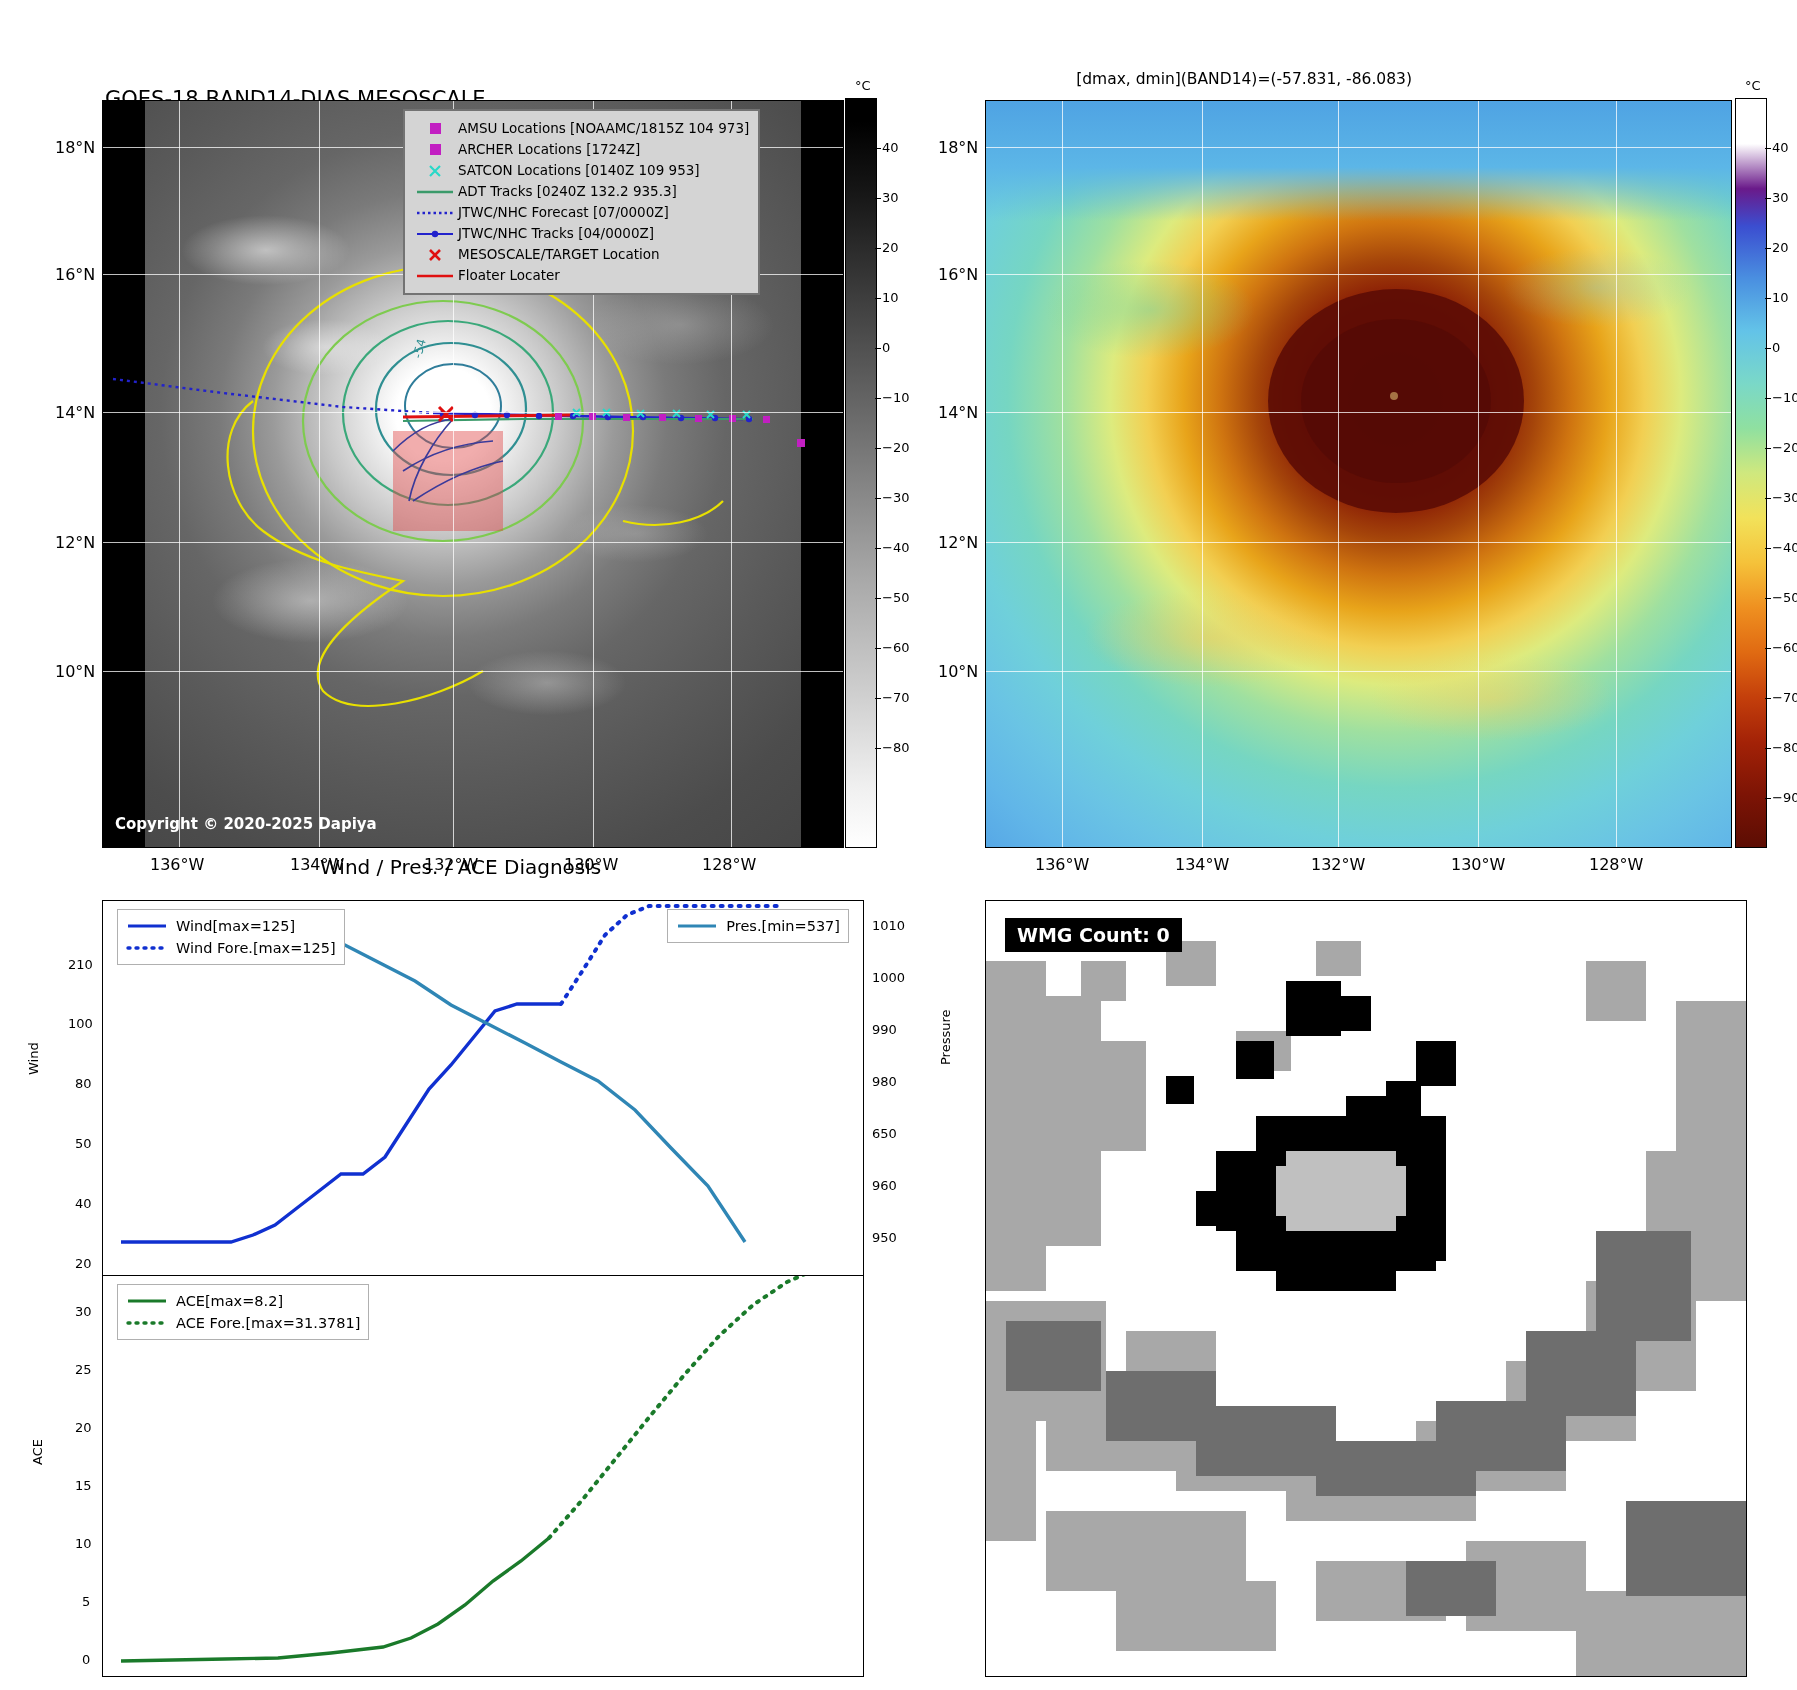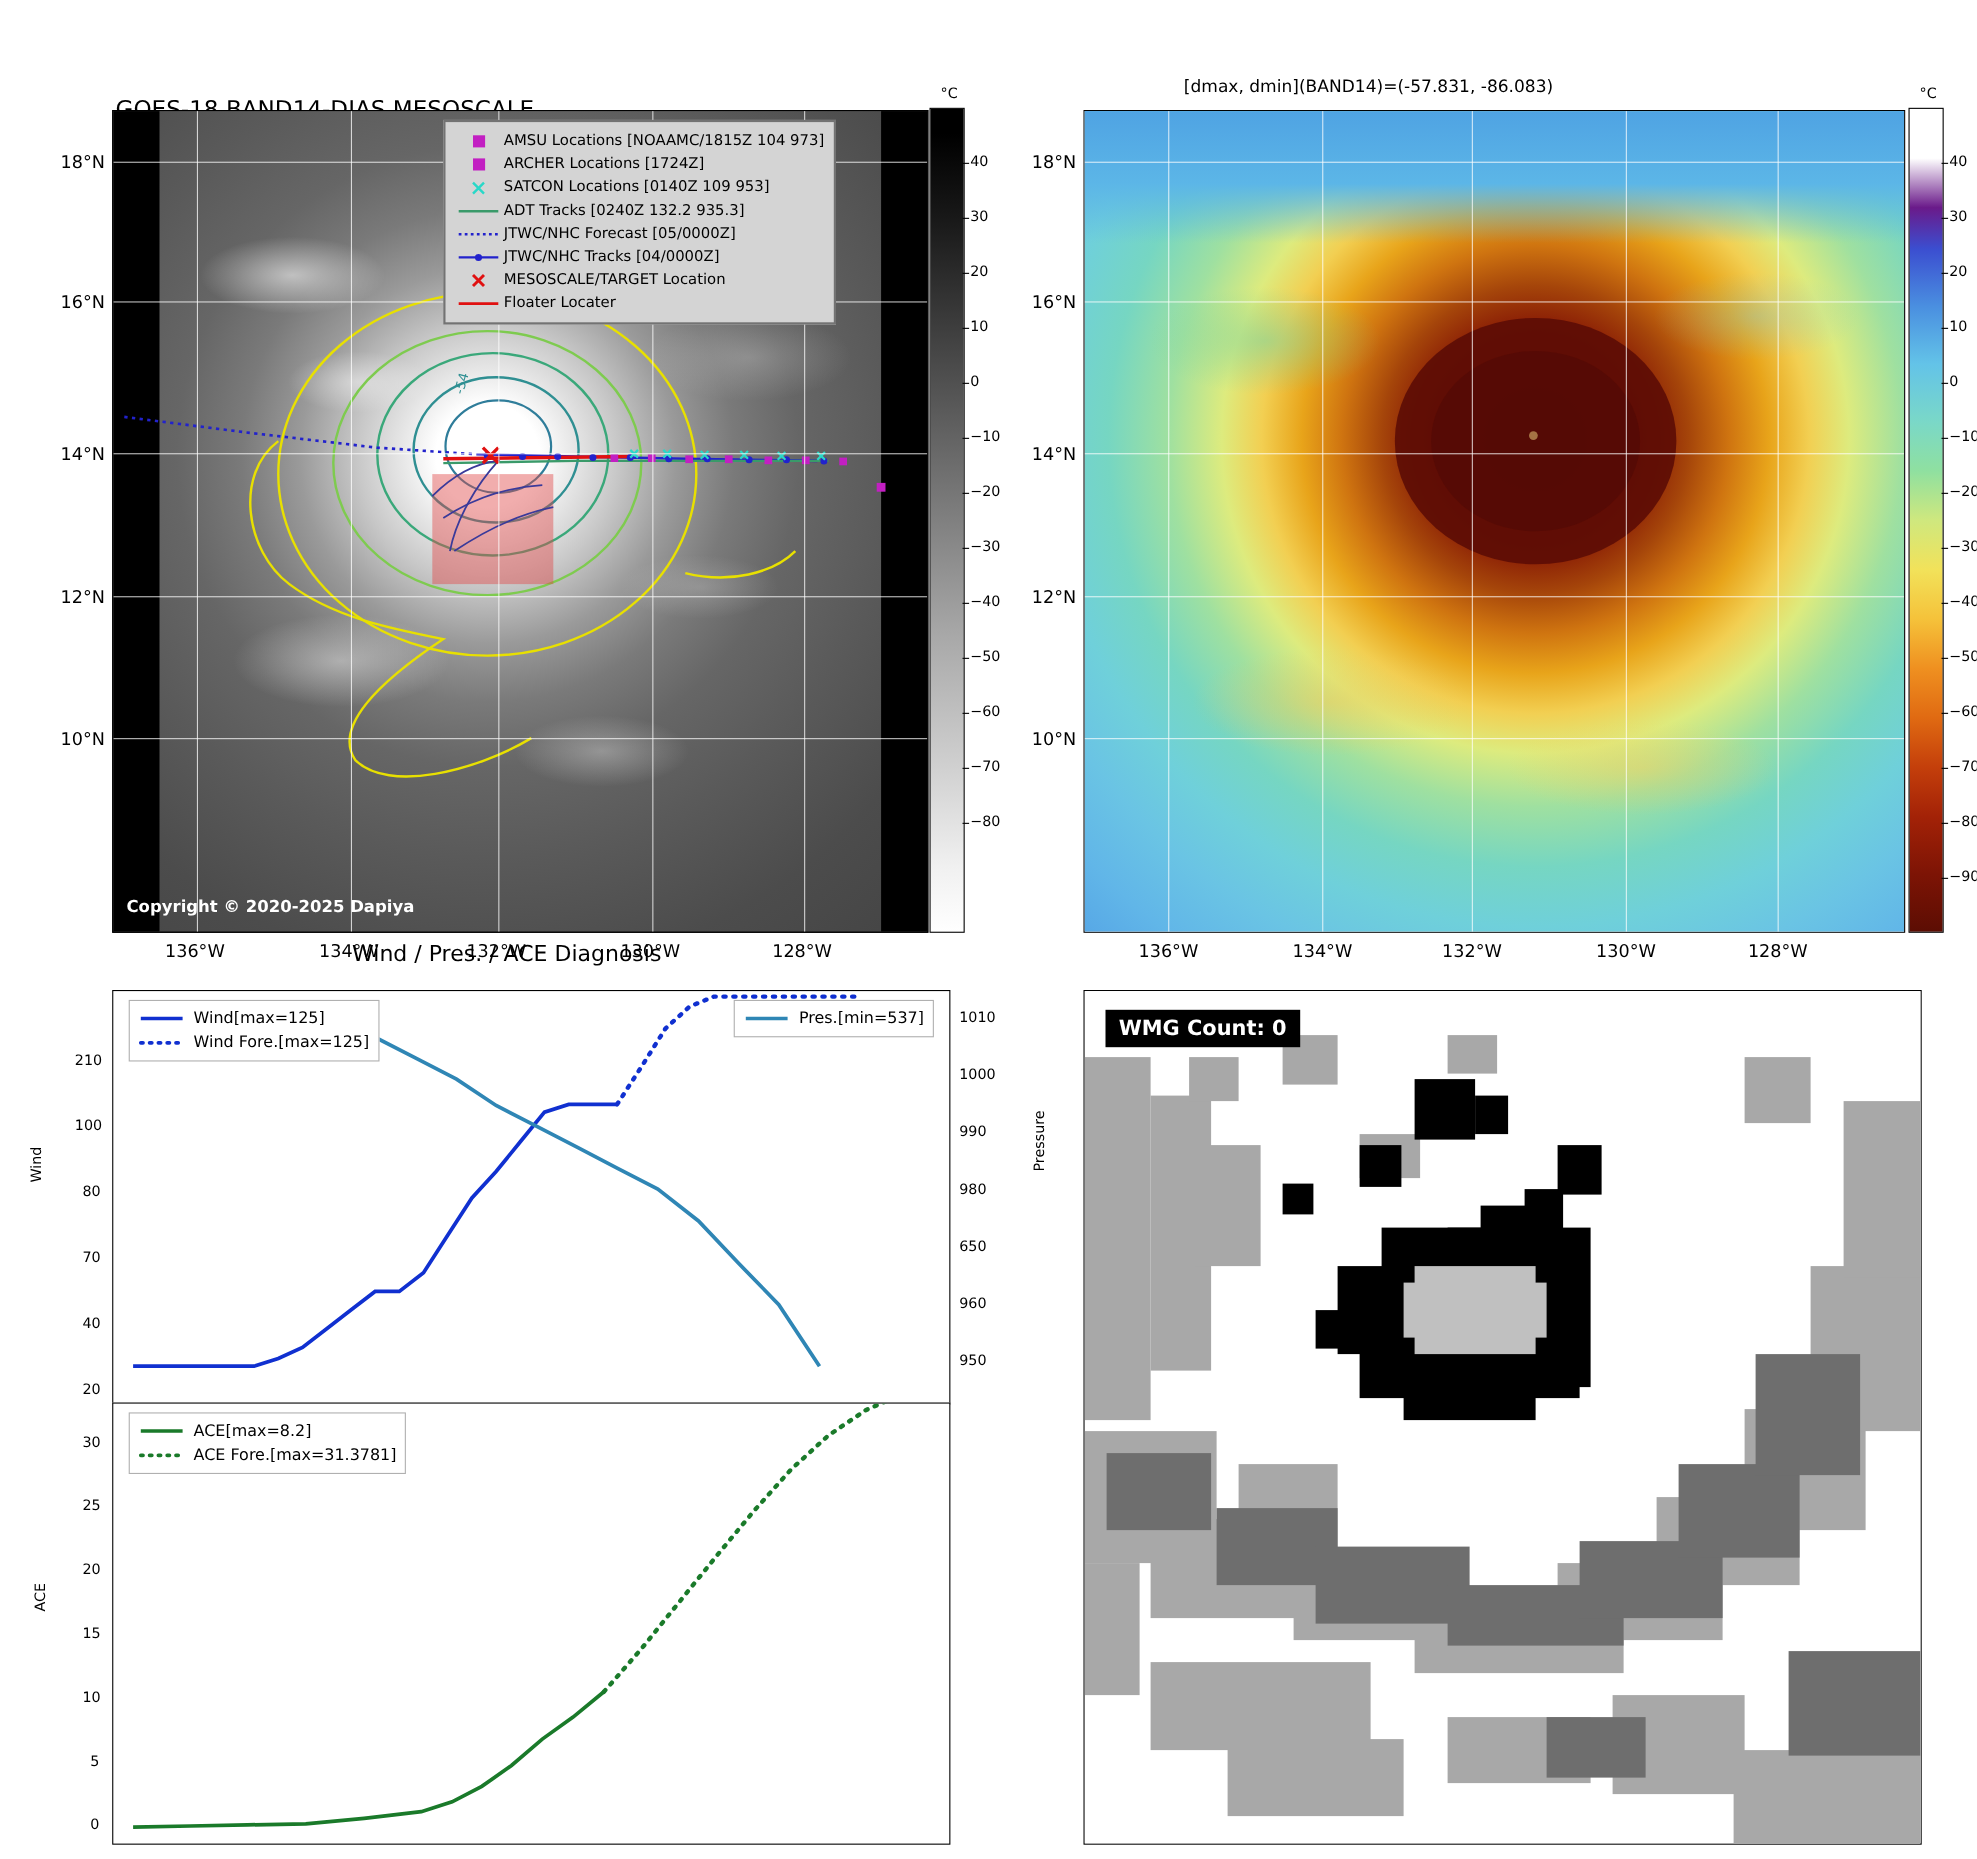--- a/index.html
+++ b/index.html
@@ -296,21 +296,21 @@
           </svg>
       </span>
       <span class="leg-text">ADT Tracks [0240Z 132.2 935.3]</span>
     </div>
     <div class="leg-row">
       <span class="leg-mark">
         <svg width="40" height="10">
             <path d="M2 5 H38" stroke="#2222cc" stroke-width="2.4" stroke-dasharray="2.5 3"></path>
           </svg>
       </span>
-      <span class="leg-text">JTWC/NHC Forecast [05/0000Z]</span>
+      <span class="leg-text">JTWC/NHC Forecast [07/0000Z]</span>
     </div>
     <div class="leg-row">
       <span class="leg-mark">
         <svg width="40" height="10">
             <path d="M2 5 H38" stroke="#2222cc" stroke-width="2.2"></path>
             <circle cx="20" cy="5" r="3.2" fill="#2222cc"></circle>
           </svg>
       </span>
       <span class="leg-text">JTWC/NHC Tracks [04/0000Z]</span>
     </div>
@@ -464,21 +464,21 @@
           </svg>
       </span>
       <span>Pres.[min=537]</span>
     </div>
   </div>
 </div>
 
 <div class="tick-lbl" style="left:68px; top:957px;">210</div>
 <div class="tick-lbl" style="left:68px; top:1016px;">100</div>
 <div class="tick-lbl" style="left:75px; top:1076px;text-align:center;">80</div>
-<div class="tick-lbl" style="left:75px; top:1136px;">70</div>
+<div class="tick-lbl" style="left:75px; top:1136px;">50</div>
 <div class="tick-lbl" style="left:75px; top:1196px;">40</div>
 <div class="tick-lbl" style="left:75px; top:1256px;">20</div>
 <div class="ax-name" style="left:26px; top:1075px; transform:rotate(-90deg); transform-origin:left top;">Wind</div>
 
 <div class="tick-lbl" style="left:872px; top:918px;">1010</div>
 <div class="tick-lbl" style="left:872px; top:970px;">1000</div>
 <div class="tick-lbl" style="left:872px; top:1022px;">990</div>
 <div class="tick-lbl" style="left:872px; top:1074px;">980</div>
 <div class="tick-lbl" style="left:872px; top:1126px;">650</div>
 <div class="tick-lbl" style="left:872px; top:1178px;">960</div>

